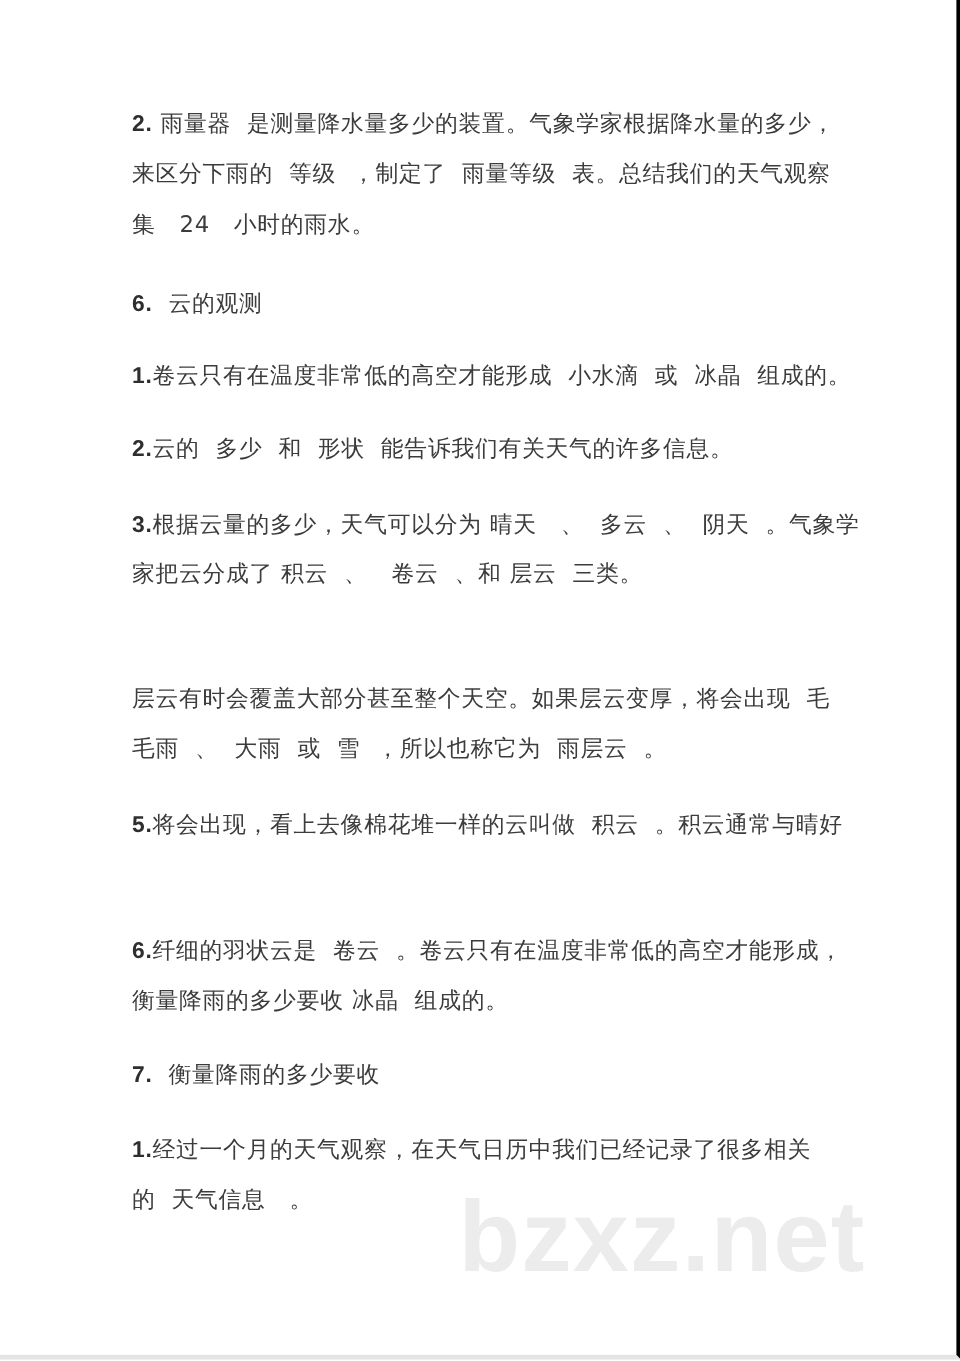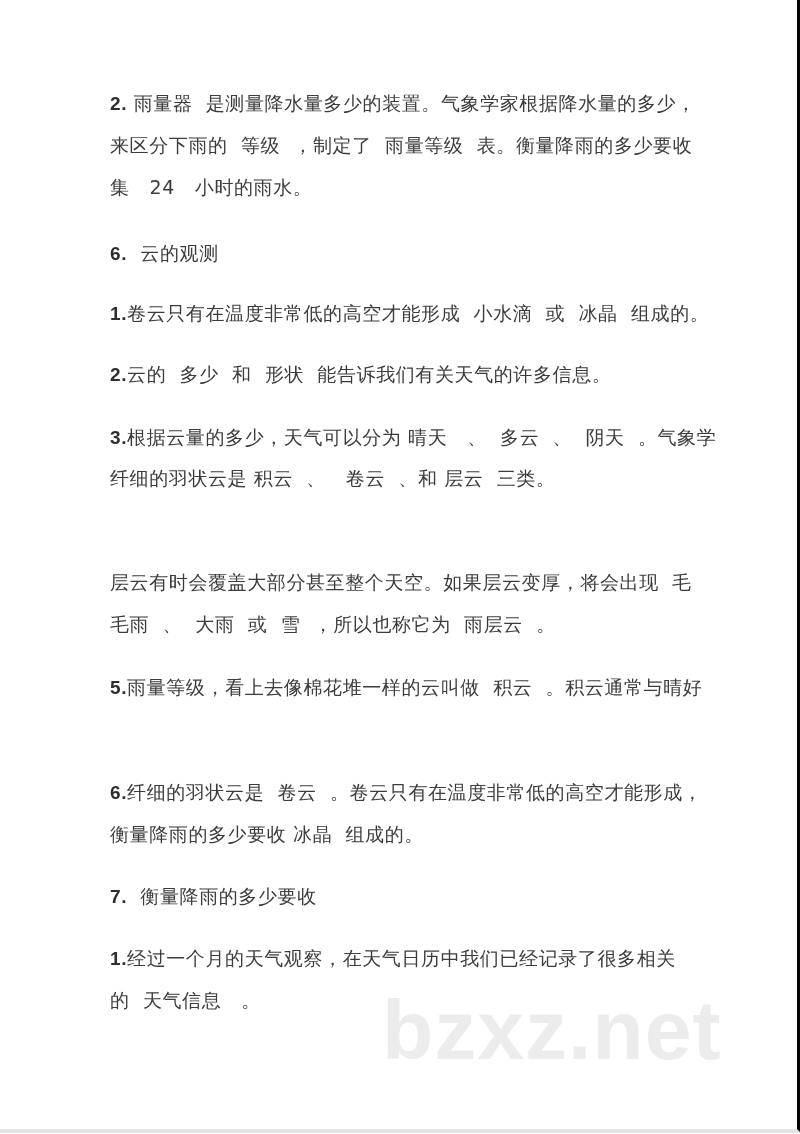--- a/index.html
+++ b/index.html
@@ -49,36 +49,36 @@
       color: #ececec;
       letter-spacing: 1px;
     }
   </style>
 </head>
 <body>
 
 <div class="page">
 
   <div class="line" style="top:91px"><span class="num">2.</span><span> 雨量器  是测量降水量多少的装置。气象学家根据降水量的多少，</span></div>
-  <div class="line" style="top:133px"><span>来区分下雨的  等级  ，制定了  雨量等级  表。衡量降雨的多少要收</span></div>
+  <div class="line" style="top:133px"><span>来区分下雨的  等级  ，制定了  雨量等级  表。总结我们的天气观察</span></div>
   <div class="line" style="top:175px"><span>集   24   小时的雨水。</span></div>
 
   <div class="line" style="top:241px"><span class="num">6.</span><span>  云的观测</span></div>
 
   <div class="line" style="top:301px"><span class="num">1.</span><span>卷云只有在温度非常低的高空才能形成  小水滴  或  冰晶  组成的。</span></div>
 
   <div class="line" style="top:362px"><span class="num">2.</span><span>云的  多少  和  形状  能告诉我们有关天气的许多信息。</span></div>
 
   <div class="line" style="top:425px"><span class="num">3.</span><span>根据云量的多少，天气可以分为 晴天   、  多云  、  阴天  。气象学</span></div>
-  <div class="line" style="top:466px"><span>纤细的羽状云是 积云  、   卷云  、和 层云  三类。</span></div>
+  <div class="line" style="top:466px"><span>家把云分成了 积云  、   卷云  、和 层云  三类。</span></div>
 
   <div class="line" style="top:612px"><span>毛雨  、  大雨  或  雪  ，所以也称它为  雨层云  。</span></div>
   <div class="line" style="top:570px"><span>层云有时会覆盖大部分甚至整个天空。如果层云变厚，将会出现  毛</span></div>
 
-  <div class="line" style="top:675px"><span class="num">5.</span><span>雨量等级，看上去像棉花堆一样的云叫做  积云  。积云通常与晴好</span></div>
+  <div class="line" style="top:675px"><span class="num">5.</span><span>将会出现，看上去像棉花堆一样的云叫做  积云  。积云通常与晴好</span></div>
 
   <div class="line" style="top:780px"><span class="num">6.</span><span>纤细的羽状云是  卷云  。卷云只有在温度非常低的高空才能形成，</span></div>
   <div class="line" style="top:822px"><span>衡量降雨的多少要收 冰晶  组成的。</span></div>
 
   <div class="line" style="top:884px"><span class="num">7.</span><span>  衡量降雨的多少要收</span></div>
 
   <div class="line" style="top:946px"><span class="num">1.</span><span>经过一个月的天气观察，在天气日历中我们已经记录了很多相关</span></div>
   <div class="line" style="top:988px"><span>的  天气信息   。</span></div>
 
   <div class="watermark">bzxz.net</div>

